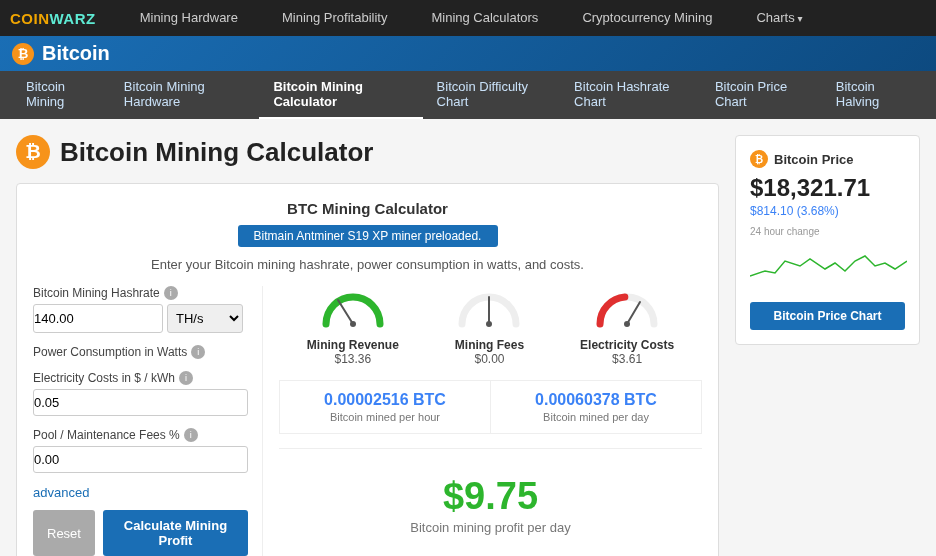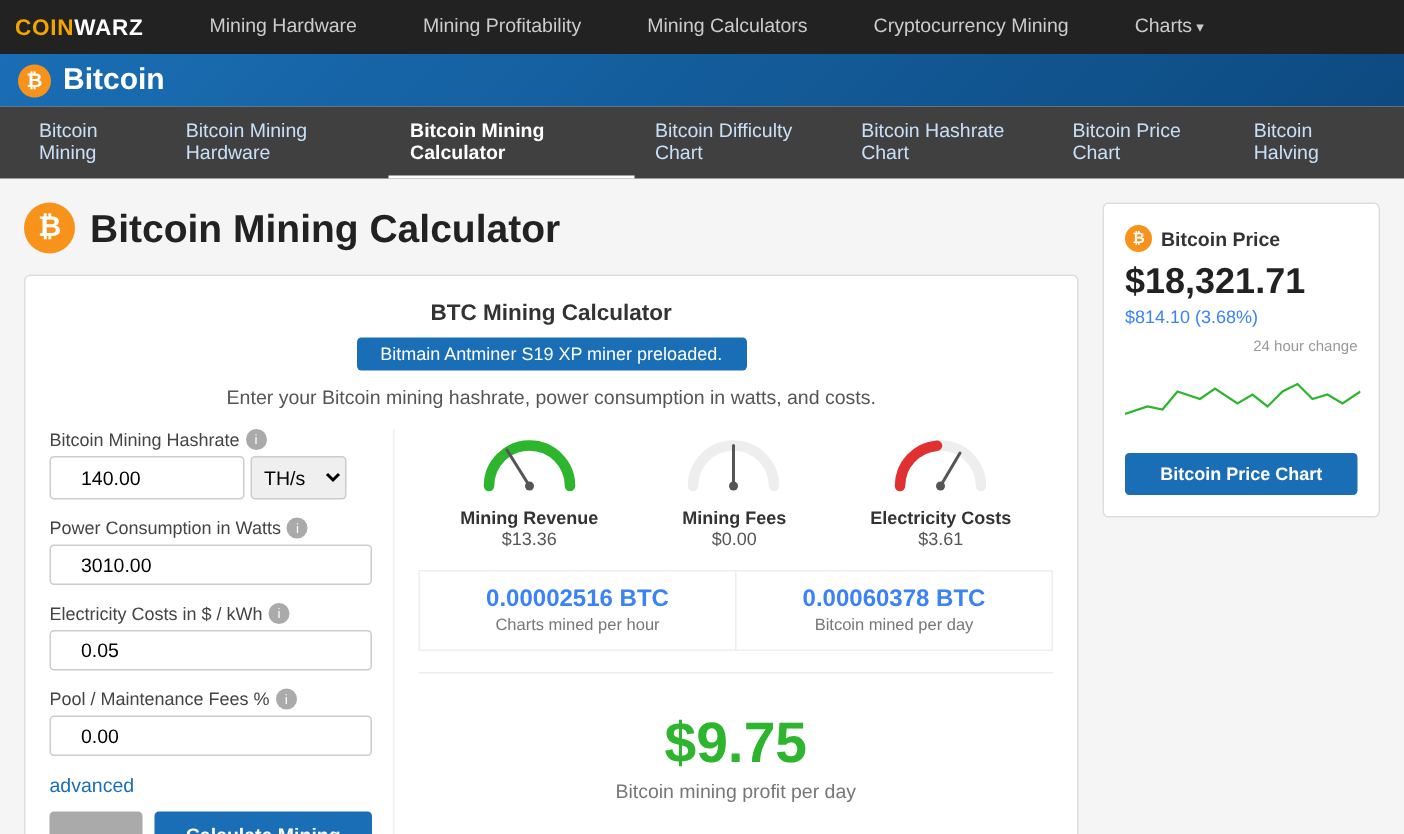--- a/index.html
+++ b/index.html
@@ -39,22 +39,22 @@
     .calc-desc { text-align: center; color: #555; font-size: 13px; margin-bottom: 14px; }
 
     .calc-inner { display: flex; gap: 0; }
     .inputs-col { width: 230px; flex-shrink: 0; padding-right: 14px; border-right: 1px solid #eee; }
     .results-col { flex: 1; padding-left: 16px; }
 
     .input-group { margin-bottom: 12px; }
     .input-label { font-size: 12px; color: #444; margin-bottom: 4px; display: flex; align-items: center; gap: 4px; }
     .info-icon { display: inline-block; width: 14px; height: 14px; background: #aaa; border-radius: 50%; color: #fff; font-size: 9px; text-align: center; line-height: 14px; cursor: pointer; }
     .input-row { display: flex; gap: 4px; }
-    .input-field { border: 1px solid #ccc; border-radius: 3px; padding: 5px 20px; font-size: 13px; width: 100%; }
-    .input-select { border: 1px solid #ccc; border-radius: 3px; padding: 5px 4px; font-size: 13px; width: 64px; }
+    .input-field { border: 1px solid #ccc; border-radius: 3px; padding: 5px 0; font-size: 13px; width: 100%; }
+    .input-select { border: 1px solid #ccc; border-radius: 3px; padding: 5px 4px; font-size: 13px; width: 76px; }
 
     .advanced-link { color: #1a6eb5; font-size: 13px; text-align: left; cursor: pointer; margin-bottom: 10px; }
     .btn-row { display: flex; gap: 8px; }
     .btn-reset { background: #aaa; color: #fff; border: none; border-radius: 3px; padding: 8px 14px; font-size: 13px; cursor: pointer; }
     .btn-calc { background: #1a6eb5; color: #fff; border: none; border-radius: 3px; padding: 8px 18px; font-size: 13px; font-weight: bold; cursor: pointer; }
 
     
     .gauges-row { display: flex; justify-content: space-around; margin-bottom: 14px; }
     .gauge-item { text-align: center; }
     .gauge-label { font-size: 12px; font-weight: bold; color: #333; margin-top: 4px; }
@@ -76,29 +76,29 @@
     .profit-desc { font-size: 13px; color: #777; margin-top: 2px; }
 
     
     .price-card { background: #fff; border: 1px solid #ddd; border-radius: 4px; padding: 14px; }
     .price-card-header { display: flex; align-items: center; gap: 6px; margin-bottom: 6px; }
     .price-icon { width: 18px; height: 18px; background: #f7931a; border-radius: 50%; display: flex; align-items: center; justify-content: center; color: #fff; font-weight: bold; font-size: 10px; }
     .price-card-title { font-size: 13px; font-weight: bold; color: #333; }
     .price-value { font-size: 24px; font-weight: bold; color: #222; margin-bottom: 2px; }
     .price-change { font-size: 12px; color: #3b82f6; margin-bottom: 6px; }
     .price-chart-area { margin: 8px 0; }
-    .price-chart-label { font-size: 10px; color: #999; margin-bottom: 4px; text-align: right; }
+    .price-chart-label { font-size: 10px; color: #999; margin-bottom: 4px; }
     .btn-price-chart { background: #1a6eb5; color: #fff; border: none; border-radius: 3px; padding: 7px 12px; font-size: 12px; cursor: pointer; width: 100%; font-weight: bold; }
   </style>
 </head>
 <body>
 
 <div class="top-nav">
   <div class="logo">
-    <span>COIN</span><span style="color:#ffffff">WARZ</span>
+    <span>COIN</span><span style="color:#5eead4">WARZ</span>
   </div>
   <div class="top-nav-links">
     <a>Mining Hardware</a>
     <a>Mining Profitability</a>
     <a>Mining Calculators</a>
     <a>Cryptocurrency Mining</a>
     <a class="has-arrow">Charts</a>
   </div>
 </div>
 
@@ -146,21 +146,20 @@
                 <option>MH/s</option>
               </select>
             </div>
           </div>
 
           <div class="input-group">
             <div class="input-label">
               <span>Power Consumption in Watts</span>
               <span class="info-icon">i</span>
             </div>
-            <input class="input-field" type="text" value="3010.00" style="">
           </div>
 
           <div class="input-group">
             <div class="input-label">
               <span>Electricity Costs in $ / kWh</span>
               <span class="info-icon">i</span>
             </div>
             <input class="input-field" type="text" value="0.05" style="">
           </div>
 
@@ -213,21 +212,21 @@
                 <line x1="35" y1="38" x2="48" y2="16" stroke="#555" stroke-width="2" stroke-linecap="round"></line>
               </svg>
               <div class="gauge-label">Electricity Costs</div>
               <div class="gauge-value">$3.61</div>
             </div>
           </div>
 
           <div class="btc-rows">
             <div class="btc-cell">
               <div class="btc-amount">0.00002516 BTC</div>
-              <div class="btc-desc">Charts mined per hour</div>
+              <div class="btc-desc">Bitcoin mined per hour</div>
             </div>
             <div class="btc-cell">
               <div class="btc-amount">0.00060378 BTC</div>
               <div class="btc-desc">Bitcoin mined per day</div>
             </div>
           </div>
 
           <div class="profit-area">
             <div class="profit-amount">$9.75</div>
             <div class="profit-desc">Bitcoin mining profit per day</div>

